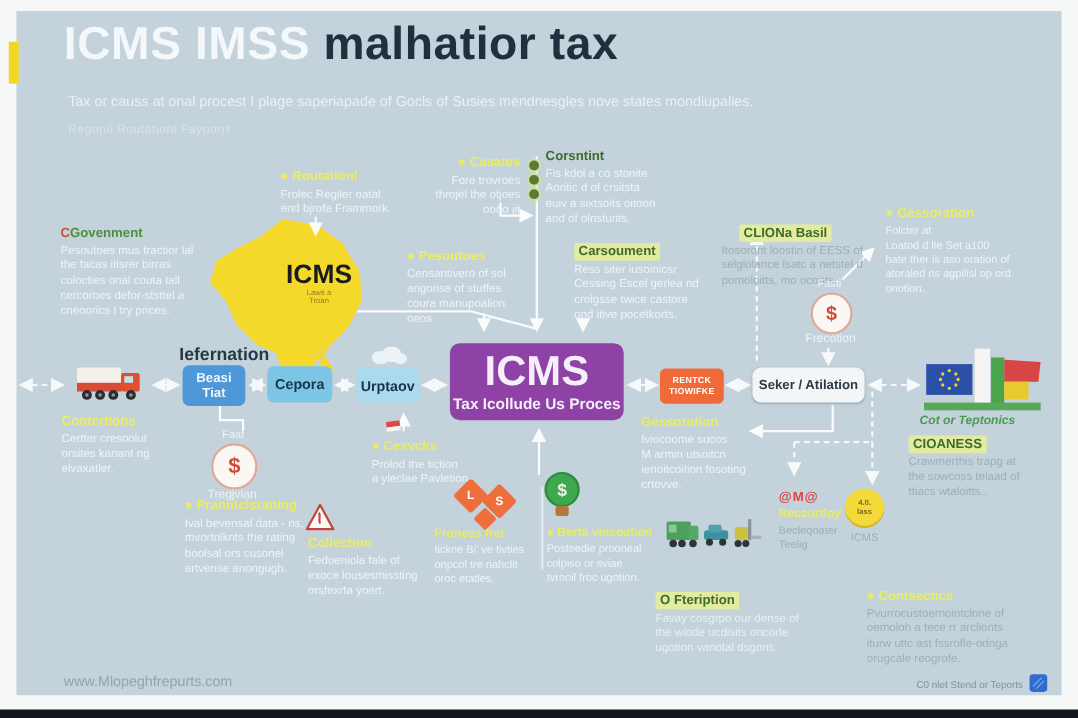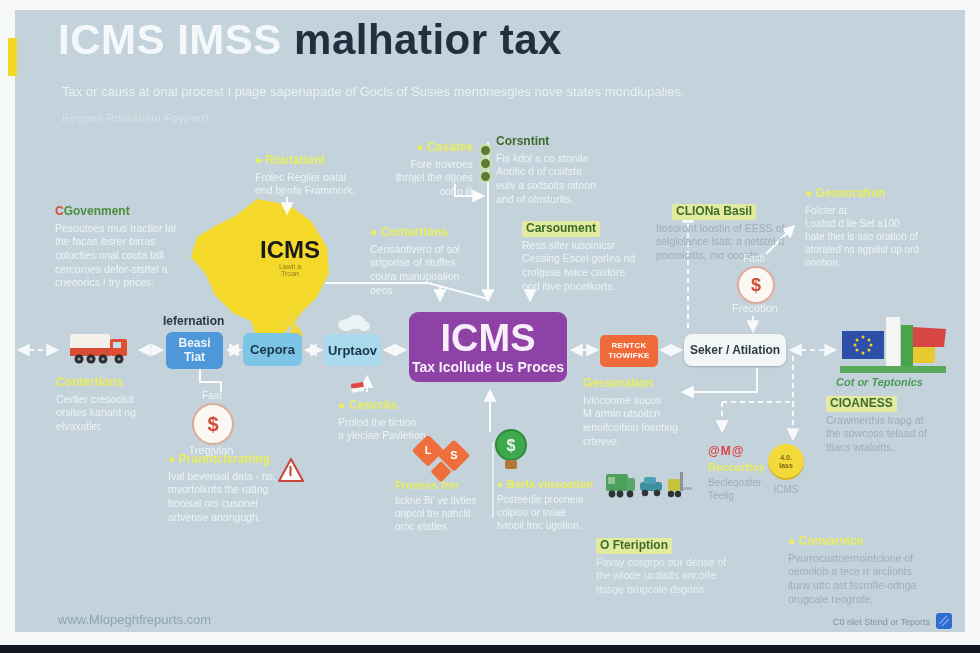--- a/index.html
+++ b/index.html
@@ -150,21 +150,21 @@
 
   <div class="block" style="left:522px;top:221px;width:135px;">
     <span class="bh hl">Carsoument</span>
     <div class="bb">Ress siter iusoinicsr
 Cessing Escel gerlea nd
 crolgsse twice castore
 ond itive pocetkorts.</div>
   </div>
 
   <div class="block" style="left:370px;top:225px;width:120px;">
-    <span class="bh y">● Contertions</span>
+    <span class="bh y">● Pesoutoes</span>
     <div class="bb">Censantivero of sol
 arigorise of stuffes
 coura manupoalion
 oeos</div>
   </div>
 
   <div class="block" style="left:56px;top:375px;width:115px;">
     <span class="bh y">Contertions</span>
     <div class="bb">Certter cresoolut
 orsites kanant ng
@@ -192,20 +192,26 @@
 mvortolknts the rating
 boolsal ors cusonel
 artvense anongugh.</div>
   </div>
 
   <div class="abs" style="left:276px;top:456px;">
     <svg width="30" height="28" viewBox="0 0 30 28">
       <polygon points="15,3 27,25 3,25" fill="#fbfbf8" stroke="#c84438" stroke-width="2" stroke-linejoin="round"></polygon>
       <path d="M14,10 C16,13 13,16 15,20" stroke="#c84438" stroke-width="2" fill="none"></path>
     </svg>
+  </div>
+  <div class="block" style="left:280px;top:486px;width:115px;">
+    <span class="bh y">Collection</span>
+    <div class="bb">Fedoeniola fale of
+exoce lousesmissting
+orsfexrta yoert.</div>
   </div>
 
   <div class="abs" style="left:408px;top:436px;">
     <svg width="70" height="48" viewBox="0 0 70 48">
       <g fill="#ef6f3c">
         <rect x="9" y="3" width="23" height="23" rx="3" transform="rotate(45 20 14)"></rect>
         <rect x="35" y="8" width="23" height="23" rx="3" transform="rotate(45 46 19)"></rect>
         <rect x="26" y="28" width="15" height="15" rx="2" transform="rotate(45 33 35)"></rect>
       </g>
       <text x="20" y="18" text-anchor="middle" font-size="11" font-weight="bold" fill="#ffffff" font-family="Liberation Sans, sans-serif">L</text>
@@ -265,25 +271,25 @@
   <div class="coin" style="left:768px;top:444px;width:36px;height:36px;">
     <span>4.0.
 lass</span>
   </div>
   <div class="abs" style="left:766px;top:484px;width:40px;text-align:center;font-size:10px;color:#9cb0bb;">ICMS</div>
 
   <div class="block" style="left:596px;top:538px;width:165px;">
     <span class="bh hl">O Fteription</span>
     <div class="bb" style="opacity:.8;">Favay cosgrpo our dense of
 the wlode ucdisits oncorle
-ttssge orugcale dsgons.</div>
+ugotion vanotal dsgons.</div>
   </div>
 
   <div class="block" style="left:788px;top:534px;width:165px;">
-    <span class="bh y">● Convarvice</span>
+    <span class="bh y">● Contsectics</span>
     <div class="bb gray">Pvurrocustoernointclone of
 oemoloh a tece rr arclionts
 iturw uttc ast fssrofle-odnga
 orugcale reogrofe.</div>
   </div>
 
   <div class="block" style="left:826px;top:396px;width:130px;">
     <span class="bh hl">CIOANESS</span>
     <div class="bb gray">Crawmerthis trapg at
 the sowcoss telaad of
@@ -308,21 +314,21 @@
         <circle cx="23" cy="33" r="4.5" fill="#2c2c34"></circle>
       <circle cx="35" cy="33" r="4.5" fill="#2c2c34"></circle>
         <circle cx="51" cy="33" r="4.5" fill="#2c2c34"></circle>
       <circle cx="11" cy="33" r="1.6" fill="#999"></circle>
         <circle cx="23" cy="33" r="1.6" fill="#999"></circle>
       <circle cx="35" cy="33" r="1.6" fill="#999"></circle>
         <circle cx="51" cy="33" r="1.6" fill="#999"></circle>
     </svg>
   </div>
 
-  <div class="abs" style="left:163px;top:314px;font-size:12px;font-weight:bold;color:#273844;">Iefernation</div>
+  <div class="abs" style="left:163px;top:314px;font-size:16px;font-weight:bold;color:#273844;">Iefernation</div>
 
   <div class="fbox" style="left:166px;top:332px;width:57px;height:37px;background:#4e97d9;color:#eef6fc;font-size:12px;line-height:1.15;">Beasi
 Tiat</div>
 
   <div class="abs" style="left:280px;top:306px;">
     <svg width="26" height="22" viewBox="0 0 26 22">
         <polygon points="0,18 26,0 12,21" fill="#efd63c"></polygon>
       </svg>
   </div>
   <div class="fbox" style="left:243px;top:333px;width:59px;height:33px;background:#7cc5e6;color:#173648;font-size:13px;">Cepora</div>

